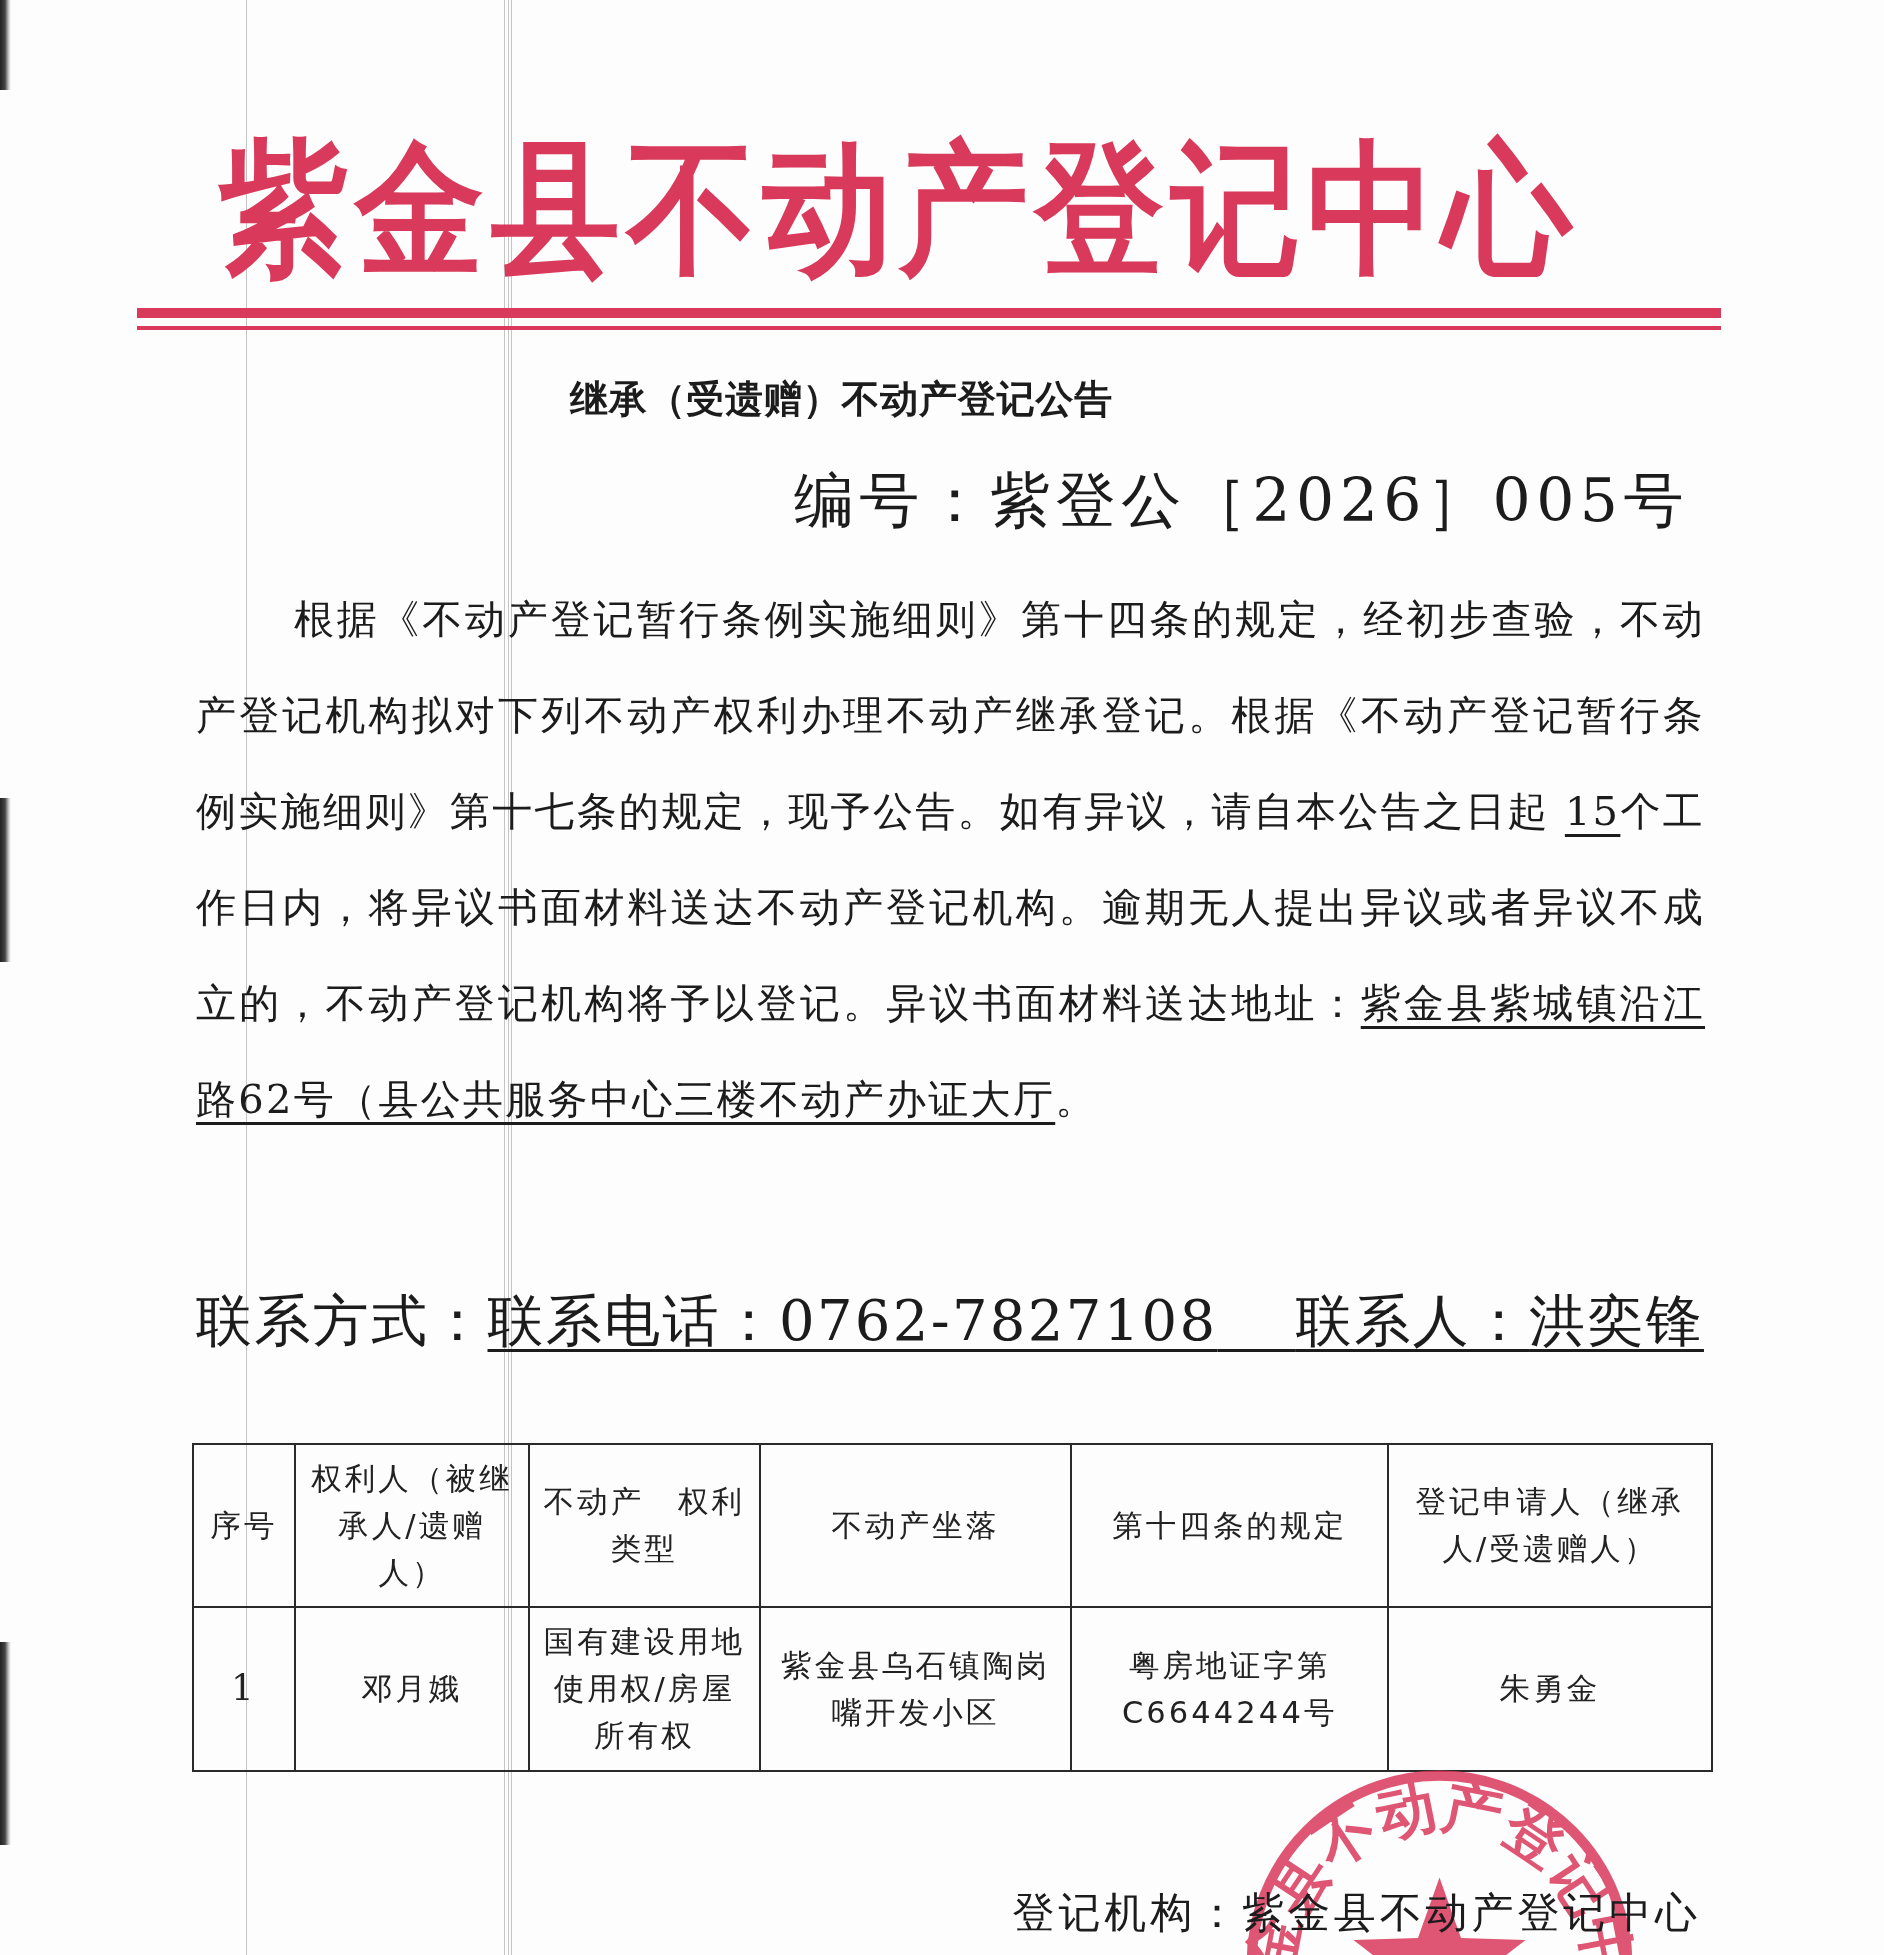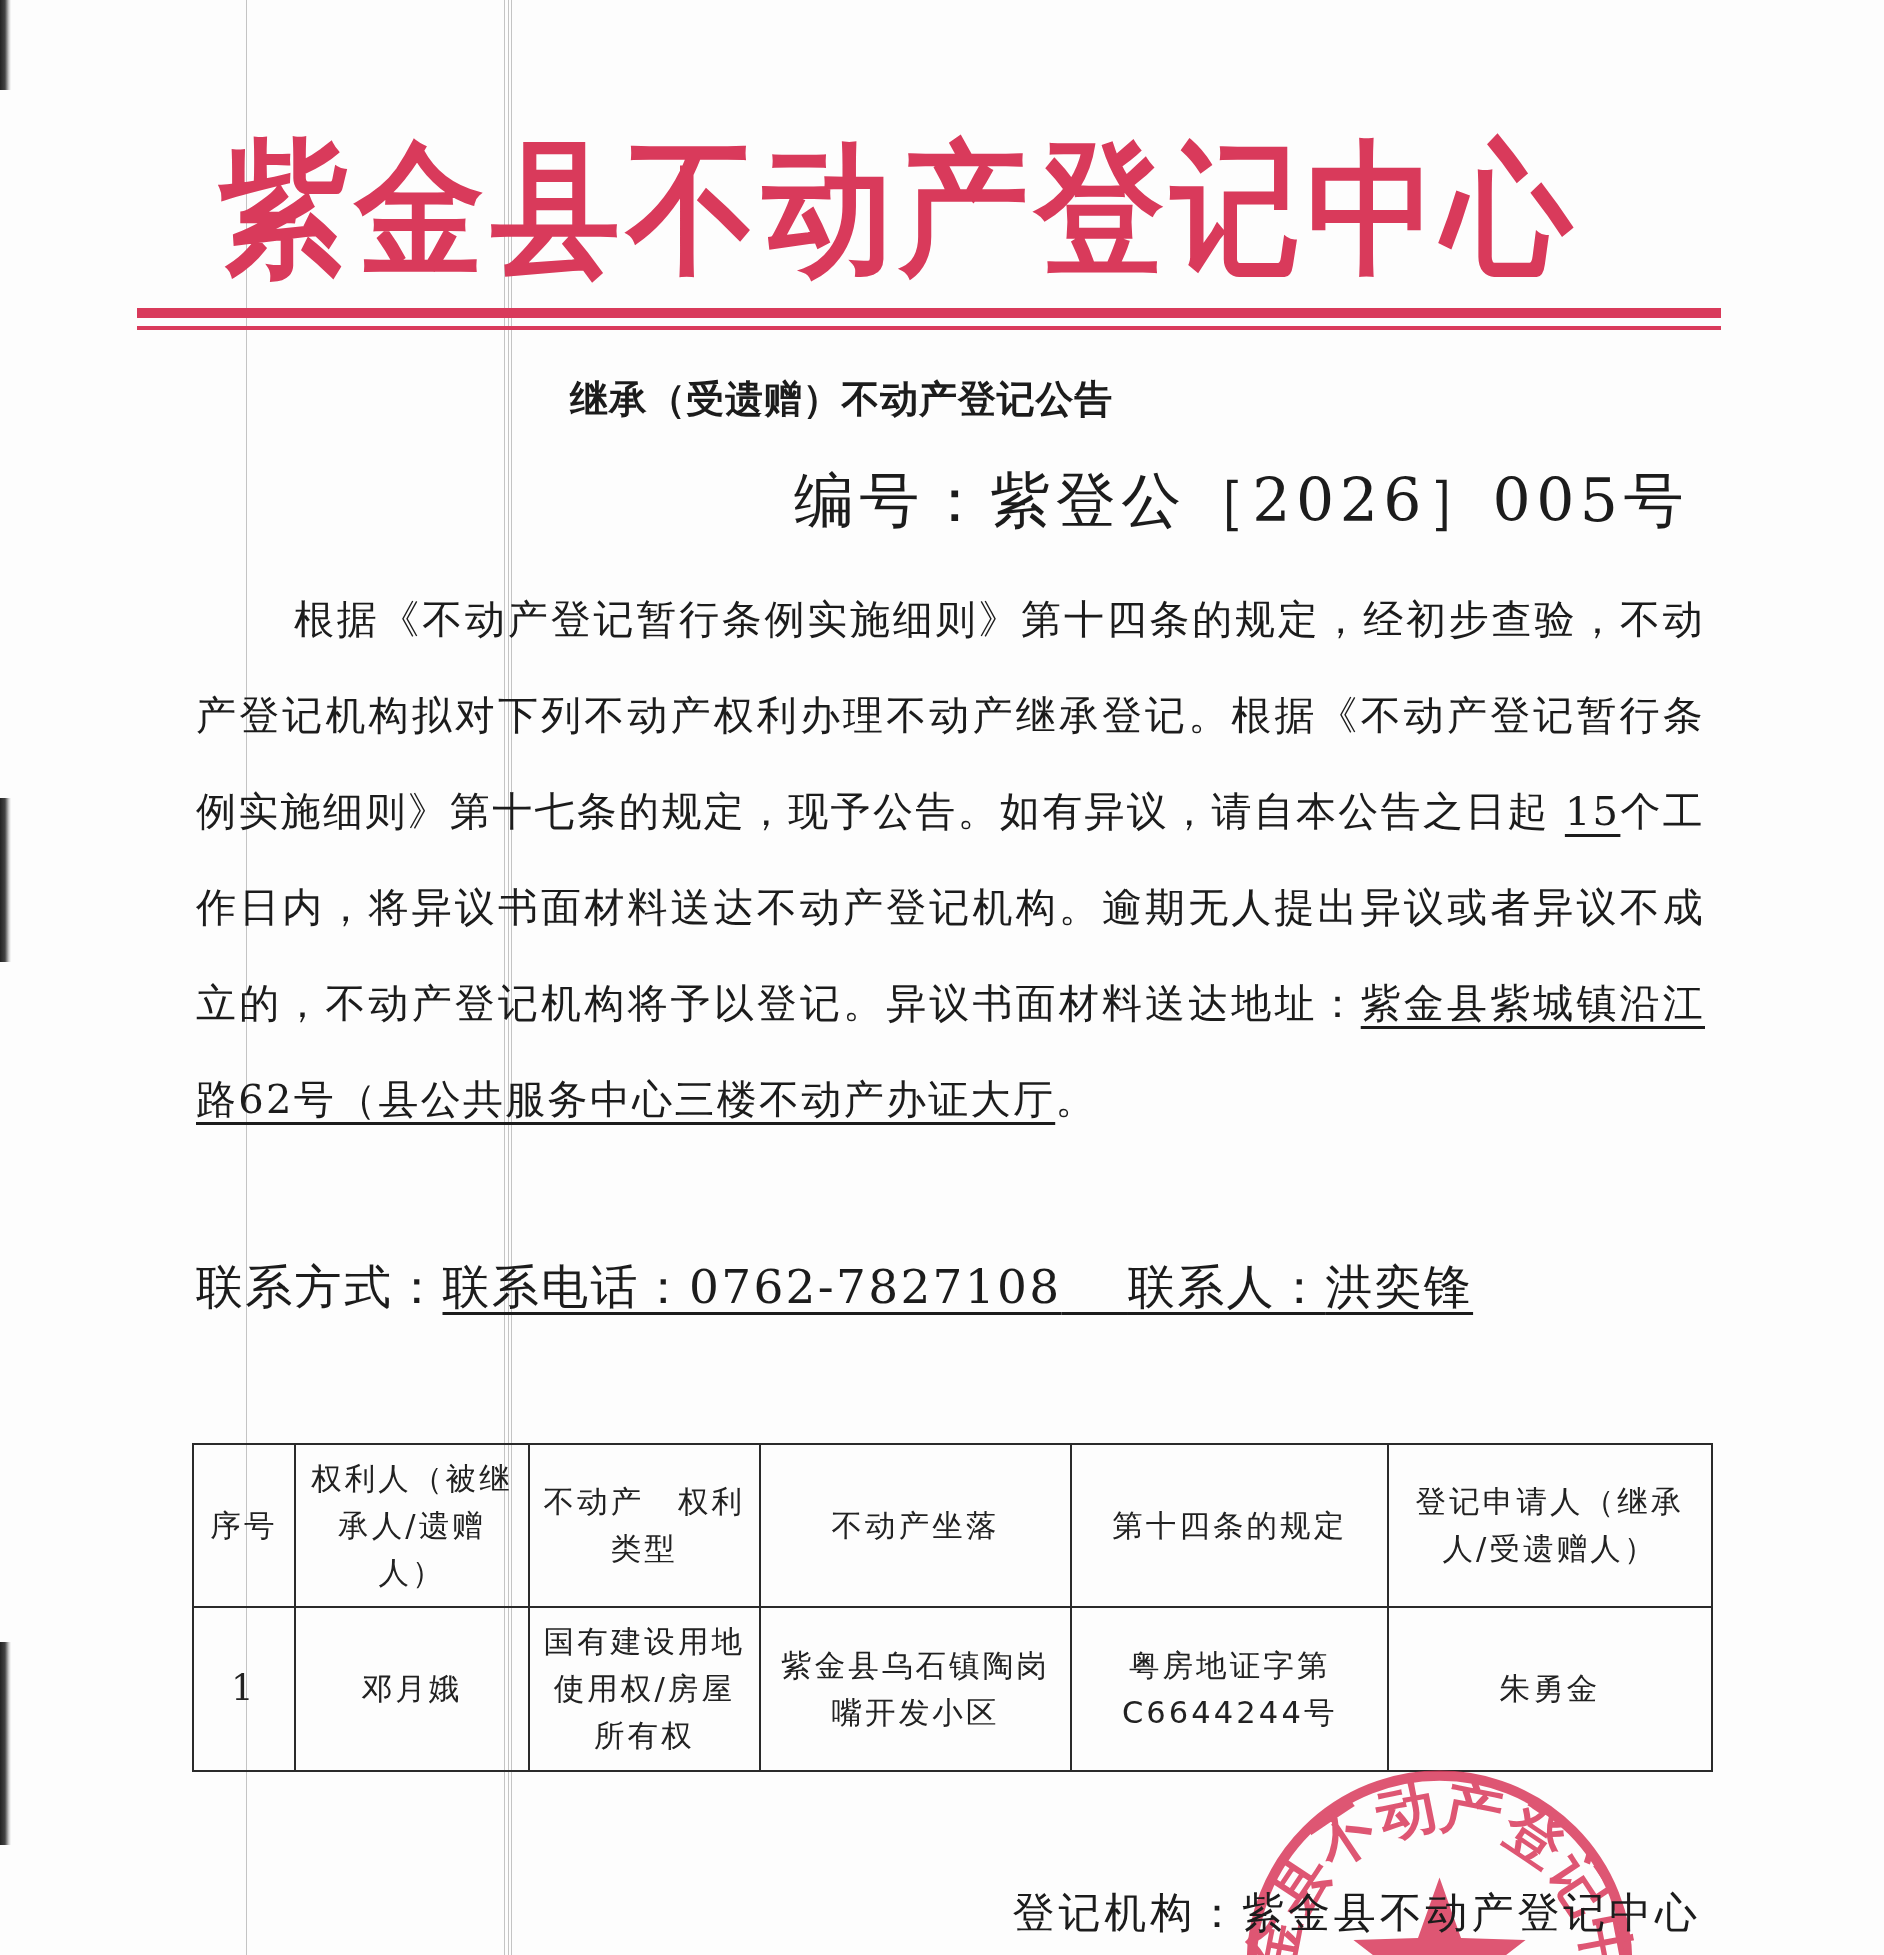--- a/index.html
+++ b/index.html
@@ -33,21 +33,21 @@
   .notice-number {
     top: 471px; right: 196px; font-size: 60px; letter-spacing: 5.5px; line-height: 59px; white-space: nowrap;
   }
 
   .body-text {
     top: 571px; left: 196px; width: 1509px;
     font-size: 40px; line-height: 96px; letter-spacing: 2.3px;
     text-align: justify; text-indent: 98px;
   }
   .u { text-decoration: underline; text-decoration-thickness: 3.1px; text-underline-offset: 8.6px; }
-  .contact { top: 1255px; left: 196px; font-size: 47px; line-height: 63px; letter-spacing: 2.3px; white-space: nowrap; }
+  .contact { top: 1289px; left: 196px; font-size: 56px; line-height: 63px; letter-spacing: 2.3px; white-space: nowrap; }
 
   table.reg {
     position: absolute; top: 1443px; left: 192px; width: 1521px;
     border-collapse: collapse; font-size: 30.5px; line-height: 47px;
     font-family: "DejaVu Sans", "Liberation Sans", sans-serif; color: #222;
   }
   table.reg td, table.reg th {
     border: 2.3px solid #2a2a2a; text-align: center; vertical-align: middle;
     font-weight: normal; padding: 3.9px 9.4px; letter-spacing: 3.1px;
   }

